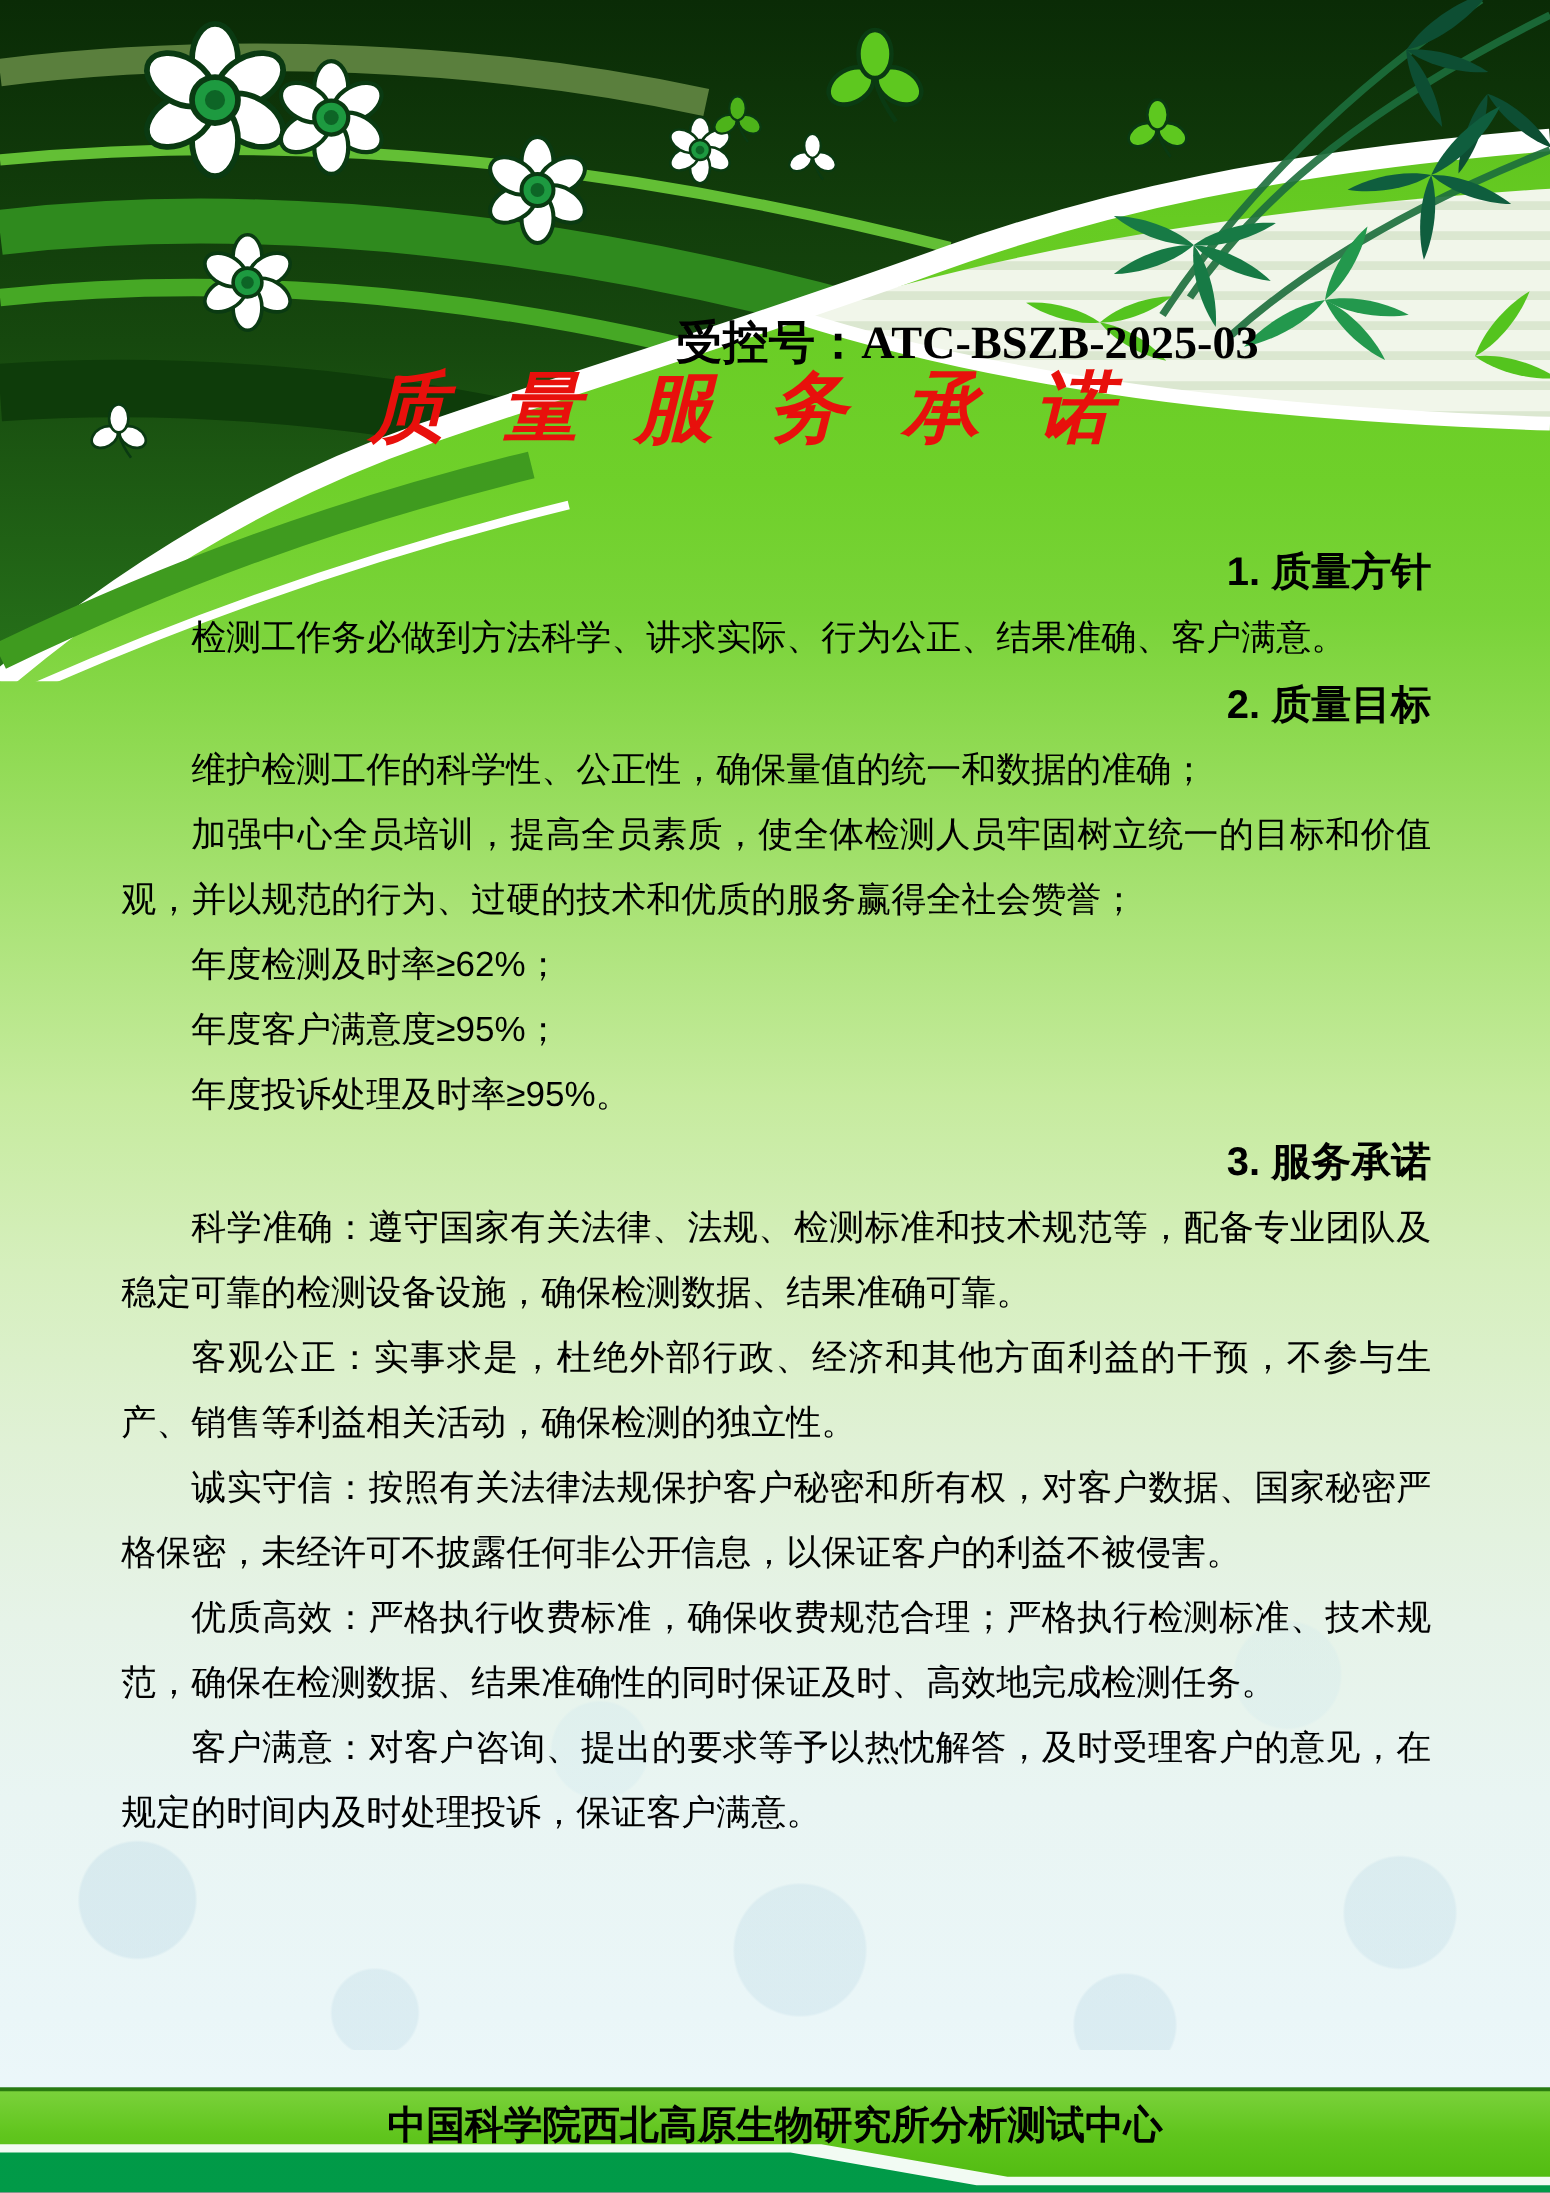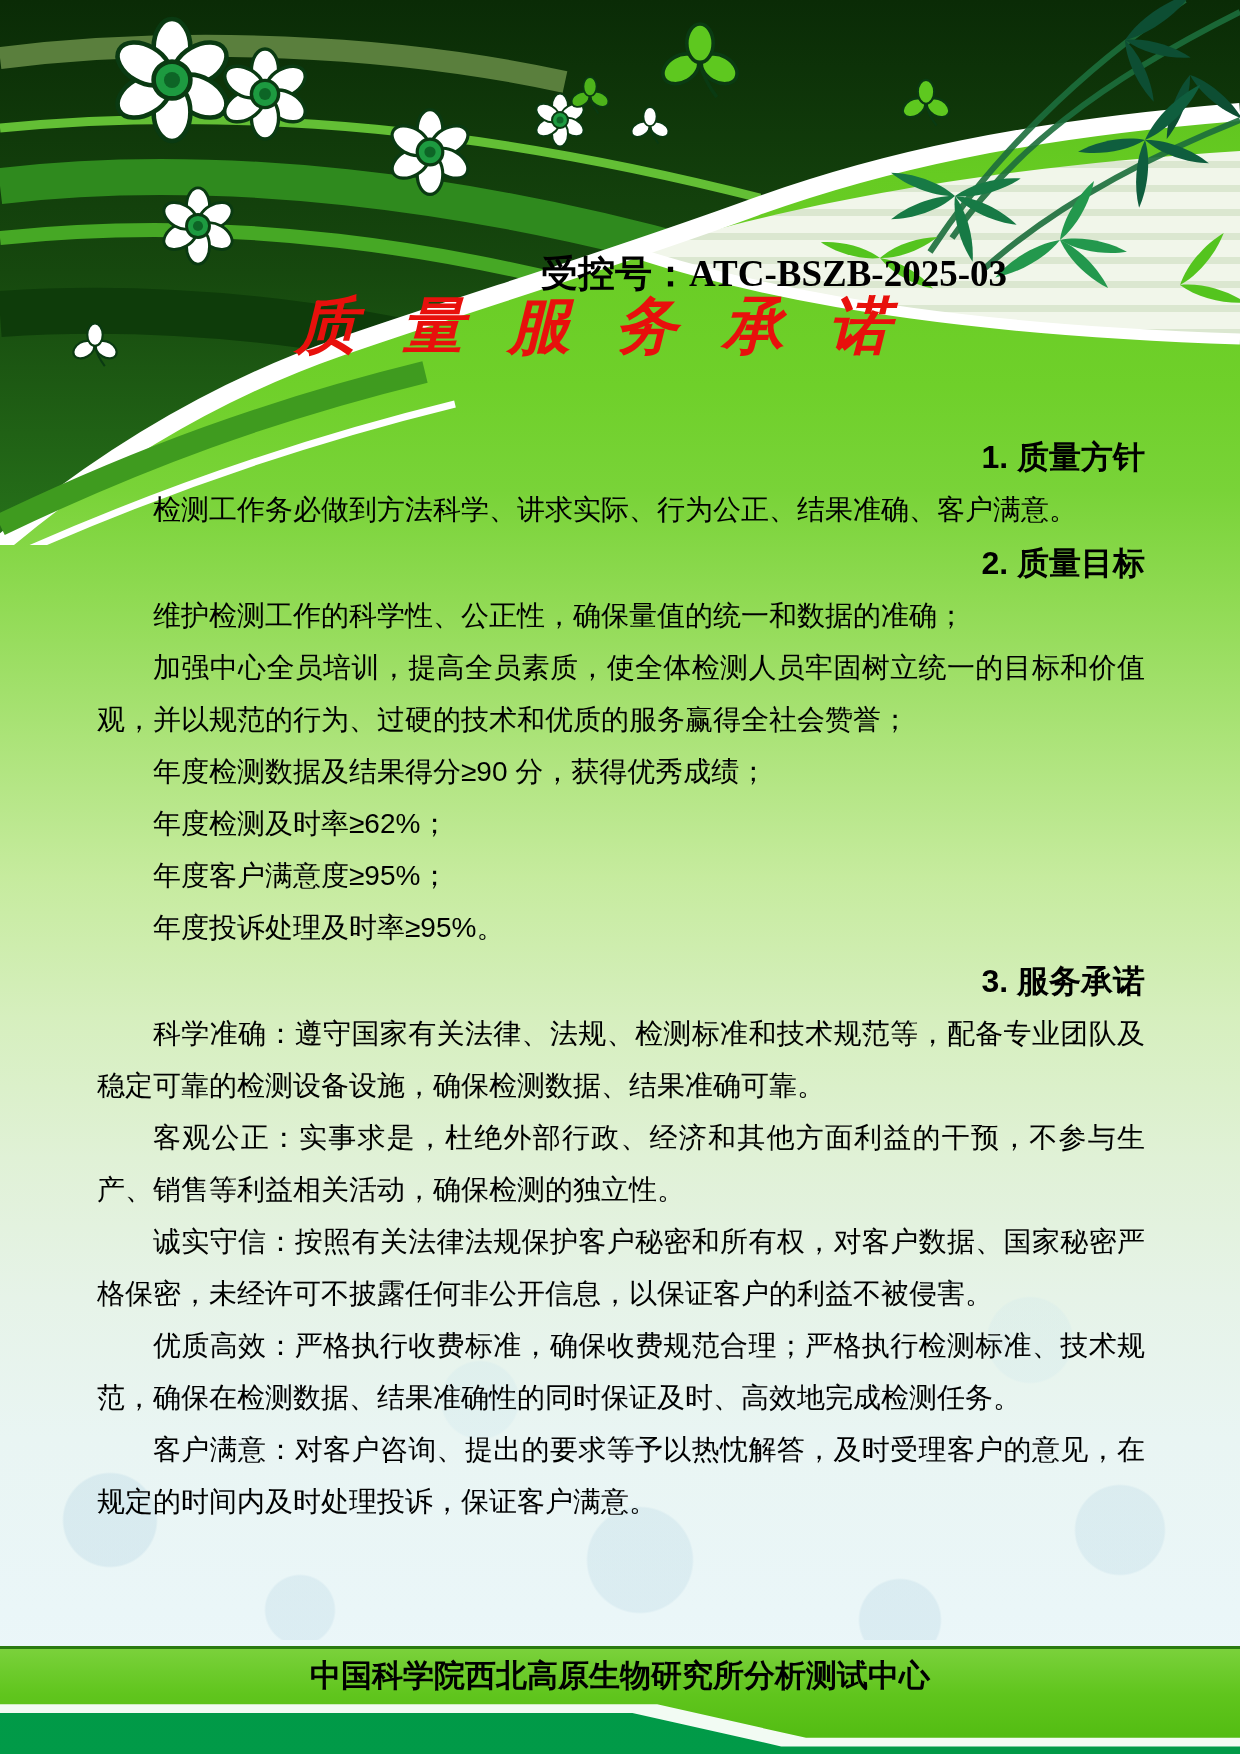--- a/index.html
+++ b/index.html
@@ -46,21 +46,21 @@
   }
   .content h2{
     margin:0;font-size:32px;font-weight:bold;line-height:54px;text-align:right;
   }
   .content p{
     margin:0;font-size:28px;line-height:52px;
     text-indent:2em;text-align:justify;
   }
   .content p.bold{font-weight:bold;text-align:left;}
   .footer{
-    position:absolute;left:0;bottom:0;width:1240px;height:108px;z-index:4;
+    position:absolute;left:0;bottom:0;width:1240px;height:84px;z-index:4;
     background:linear-gradient(180deg,#0b6f36 0%,#009a47 35%,#019a48 100%);
   }
   .f-white{
     position:absolute;inset:0;background:#f2fbf3;
     clip-path:polygon(0 0,100% 0,100% 93%,63% 93%,51% 62%,0 62%);
   }
   .f-bright{
     position:absolute;inset:0;
     background:linear-gradient(180deg,#7cd23d 0%,#60c51d 45%,#4eb90e 100%);
     clip-path:polygon(0 0,100% 0,100% 85%,65% 85%,53% 54%,0 54%);
@@ -199,21 +199,20 @@
 
   <div class="content">
       <section>
         <h2>1. 质量方针</h2>
         <p>检测工作务必做到方法科学、讲求实际、行为公正、结果准确、客户满意。</p>
       </section>
       <section>
         <h2>2. 质量目标</h2>
         <p>维护检测工作的科学性、公正性，确保量值的统一和数据的准确；</p>
         <p>加强中心全员培训，提高全员素质，使全体检测人员牢固树立统一的目标和价值观，并以规范的行为、过硬的技术和优质的服务赢得全社会赞誉；</p>
-        <p>年度检测数据及结果得分≥90 分，获得优秀成绩；</p>
         <p>年度检测及时率≥62%；</p>
         <p>年度客户满意度≥95%；</p>
         <p>年度投诉处理及时率≥95%。</p>
       </section>
       <section>
         <h2>3. 服务承诺</h2>
         <p>科学准确：遵守国家有关法律、法规、检测标准和技术规范等，配备专业团队及稳定可靠的检测设备设施，确保检测数据、结果准确可靠。</p>
         <p>客观公正：实事求是，杜绝外部行政、经济和其他方面利益的干预，不参与生产、销售等利益相关活动，确保检测的独立性。</p>
         <p>诚实守信：按照有关法律法规保护客户秘密和所有权，对客户数据、国家秘密严格保密，未经许可不披露任何非公开信息，以保证客户的利益不被侵害。</p>
         <p>优质高效：严格执行收费标准，确保收费规范合理；严格执行检测标准、技术规范，确保在检测数据、结果准确性的同时保证及时、高效地完成检测任务。</p>

